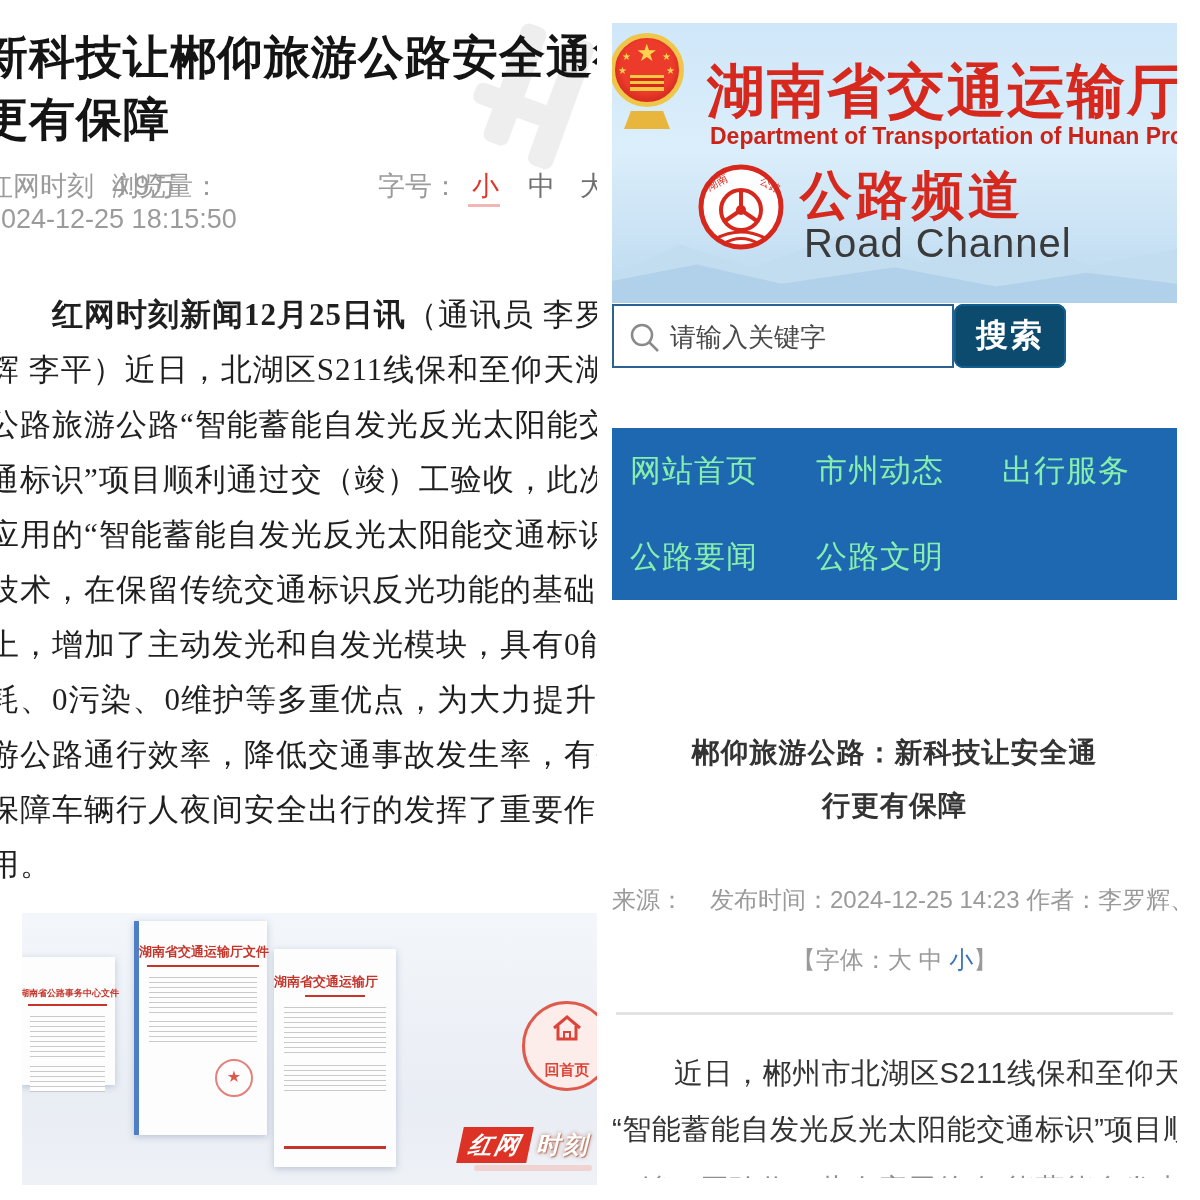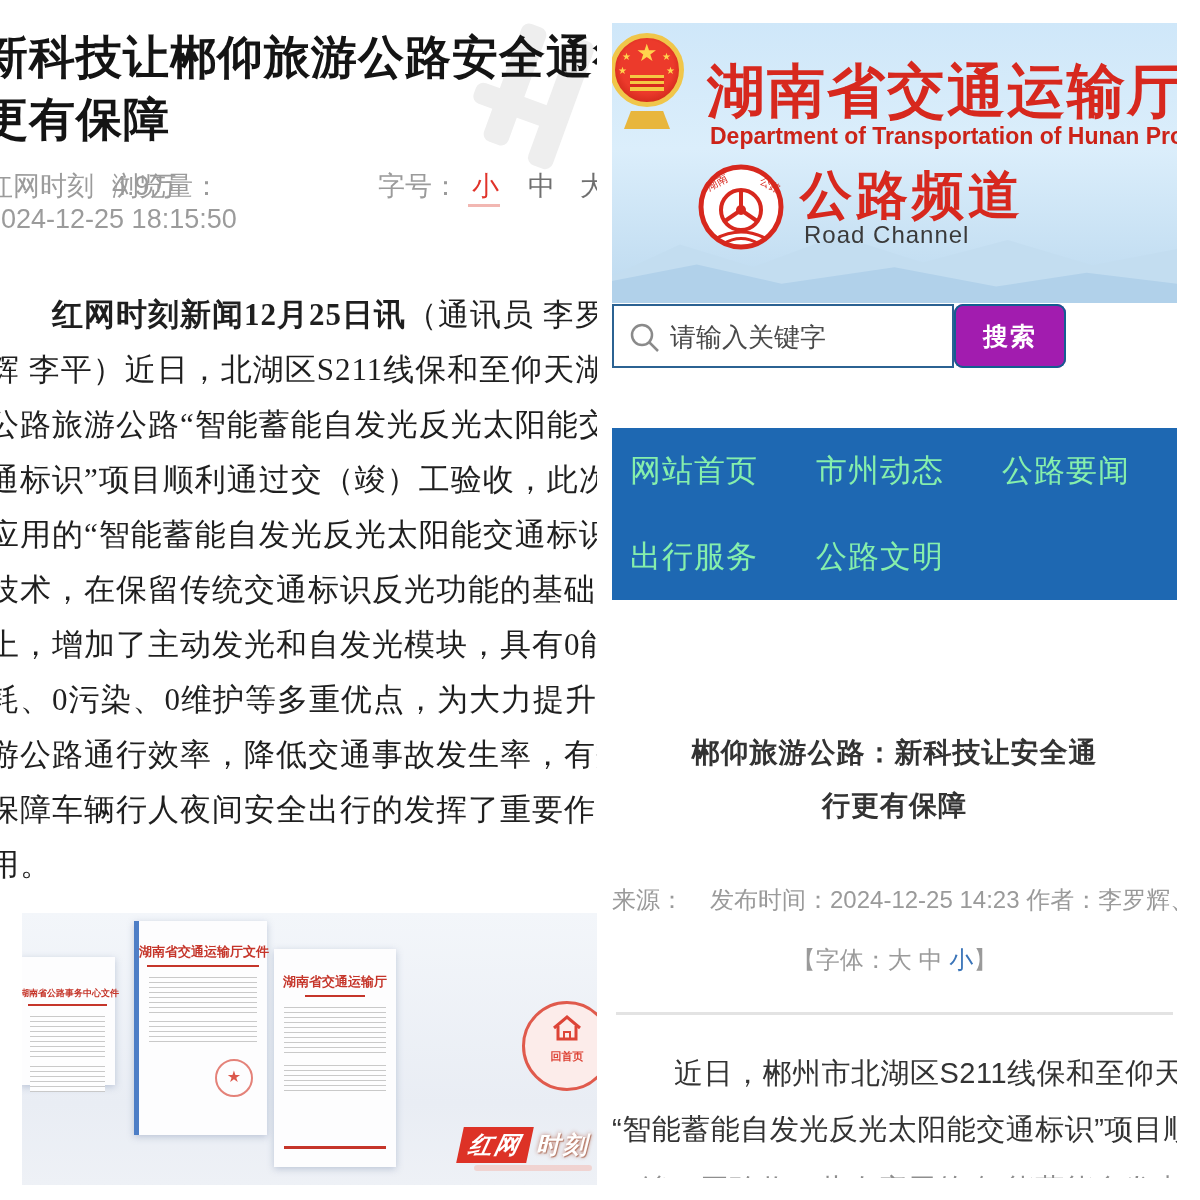--- a/index.html
+++ b/index.html
@@ -24,38 +24,38 @@
   .fs-large{left:580px;color:#6f6f6f;}
   .lp-time{position:absolute;left:-14px;top:204px;font-size:27px;color:#9b9b9b;white-space:nowrap;}
   .lp-body{position:absolute;left:-12px;top:272px;width:640px;
            font-family:"Liberation Serif",serif;font-size:31px;color:#1f1f1f;}
   .lp-line{position:absolute;left:0;white-space:nowrap;letter-spacing:1px;}
   .lp-line b{font-weight:bold;}
   
   .article-img{position:absolute;left:22px;top:913px;width:575px;height:272px;overflow:hidden;
                background:linear-gradient(180deg,#f3f6fa 0%,#e9edf4 70%,#eef1f6 100%);}
   .doc{position:absolute;background:#fdfdfe;box-shadow:0 2px 7px rgba(110,130,165,.38);}
-  .doc .dt{color:#c5352a;font-weight:bold;text-align:center;white-space:nowrap;}
+  .doc .dt{color:#c5352a;font-weight:bold;text-align:left;white-space:nowrap;}
   .doc .rl{height:2px;background:#c5352a;margin:4px 8px 6px 8px;}
   .tl{margin:4px 10px;height:46px;background:repeating-linear-gradient(#fdfdfe 0 4px,#c9c9c9 4px 5px);}
   .doc1{left:-2px;top:44px;width:95px;height:128px;}
   .doc1 .dt{font-size:9px;margin-top:30px;}
   .doc2{left:112px;top:8px;width:128px;height:214px;border-left:5px solid #4d7ec6;}
   .doc2 .dt{font-size:13px;margin-top:22px;}
   .doc3{left:252px;top:36px;width:122px;height:218px;}
   .doc3 .dt{font-size:13px;margin-top:24px;}
   .doc3 .bottom-rule{position:absolute;left:10px;right:10px;bottom:18px;height:3px;background:#c5352a;}
   .doc4{left:384px;top:46px;width:100px;height:180px;border-left:4px solid #6b93cf;}
   .doc4 .dt{color:#5a4a3a;font-size:8px;margin-top:16px;}
   .hl{margin:3px 8px;height:26px;background:#f6e483 repeating-linear-gradient(rgba(0,0,0,0) 0 4px,rgba(150,120,40,.45) 4px 5px);}
   .seal{position:absolute;right:14px;bottom:38px;width:34px;height:34px;border:2px solid rgba(214,60,45,.75);
         border-radius:50%;color:#d63c2d;font-size:16px;text-align:center;line-height:32px;opacity:.85;}
   .home-badge{position:absolute;left:500px;top:88px;width:84px;height:84px;border-radius:50%;
               background:#fcecea;border:3px solid #e05a4c;text-align:center;}
-  .home-badge .hb-txt{color:#dd4437;font-size:11px;font-weight:bold;display:block;margin-top:2px;}
+  .home-badge .hb-txt{color:#dd4437;font-size:15px;font-weight:bold;display:block;margin-top:14px;}
   .rednet-logo{position:absolute;left:438px;top:214px;display:flex;align-items:center;}
   .rn1{background:#dd3226;color:#fff;font-weight:bold;font-style:italic;font-size:24px;
        padding:2px 9px;transform:skew(-12deg);letter-spacing:2px;}
   .rn2{color:#fff;font-weight:bold;font-style:italic;font-size:24px;letter-spacing:3px;margin-left:6px;
        text-shadow:0 0 4px rgba(190,120,100,.95),1px 1px 1px rgba(170,110,90,.9);}
   .rn-sub{position:absolute;left:452px;top:252px;width:118px;height:6px;background:#f0cac4;opacity:.75;border-radius:3px;}
   
   .right-page{position:absolute;left:612px;top:0;width:565px;height:1200px;overflow:hidden;background:#fff;}
   .banner{position:absolute;left:0;top:23px;width:565px;height:280px;overflow:hidden;
           background:linear-gradient(180deg,#cfe7f9 0%,#dbeefb 45%,#bcd9ef 100%);}
@@ -71,29 +71,29 @@
   .emb-gate{position:absolute;left:20px;top:46px;width:34px;height:16px;
             background:linear-gradient(#f5c843 0 3px,#d8281e 3px 6px,#f5c843 6px 9px,#d8281e 9px 12px,#f5c843 12px 16px);}
   .emb-base{position:absolute;left:14px;top:82px;width:46px;height:18px;background:#e8b63d;
             clip-path:polygon(15% 0,85% 0,100% 100%,0 100%);}
   .org-cn{position:absolute;left:95px;top:30px;color:#d7281e;font-size:58px;font-weight:bold;
           letter-spacing:2px;white-space:nowrap;}
   .org-en{position:absolute;left:98px;top:100px;color:#cc2318;font-size:23px;font-weight:bold;white-space:nowrap;}
   .rc-logo{position:absolute;left:85px;top:140px;width:88px;height:88px;}
   .channel-cn{position:absolute;left:188px;top:138px;color:#d7281e;font-size:52px;font-weight:bold;
               letter-spacing:4px;white-space:nowrap;}
-  .channel-en{position:absolute;left:192px;top:198px;color:#3a3a3a;font-size:24px;white-space:nowrap;letter-spacing:1px;}
+  .channel-en{position:absolute;left:192px;top:198px;color:#3a3a3a;font-size:40px;white-space:nowrap;letter-spacing:1px;}
   .search-row{position:absolute;left:0;top:304px;width:448px;height:64px;display:flex;}
   .search-box{position:relative;flex:1;height:64px;box-sizing:border-box;border:2px solid #2b6292;background:#fff;}
   .search-box input{position:absolute;left:54px;top:0;width:330px;height:60px;border:none;outline:none;
                     font-size:26px;color:#333;font-family:"Liberation Sans",sans-serif;background:transparent;}
   .search-box input::placeholder{color:#4a4a4a;opacity:1;}
   .mag{position:absolute;left:14px;top:15px;}
-  .search-btn{position:relative;width:112px;height:64px;margin-right:-6px;background:#a21caf;border:none;
-              border-radius:9px;color:#fff;font-size:25px;font-weight:bold;letter-spacing:2px;
+  .search-btn{position:relative;width:112px;height:64px;margin-right:-6px;background:#0c4a6e;border:none;
+              border-radius:9px;color:#fff;font-size:32px;font-weight:bold;letter-spacing:2px;
               font-family:"Liberation Sans",sans-serif;box-shadow:inset 0 0 0 2px #135e90;}
   .nav{position:absolute;left:0;top:428px;width:565px;height:172px;background:#1e68b2;
        display:grid;grid-template-columns:186px 186px 1fr;grid-auto-rows:86px;align-items:center;}
   .nav-item{padding-left:18px;color:#86efac;font-size:31px;letter-spacing:1px;white-space:nowrap;}
   .crumb{position:absolute;left:18px;top:632px;display:flex;align-items:center;color:#8f8f8f;font-size:26px;}
   .crumb svg{margin-right:10px;}
   .rp-title{position:absolute;left:0;top:726px;width:565px;text-align:center;color:#333;
             font-size:28px;font-weight:bold;line-height:53px;letter-spacing:1px;}
   .rp-meta{position:absolute;left:0;top:884px;width:565px;text-align:center;color:#9a9a9a;
            font-size:24px;white-space:nowrap;}
@@ -233,22 +233,22 @@
           <line x1="21" y1="21" x2="30" y2="30" stroke="#8a8a8a" stroke-width="2.5"></line>
         </svg>
         <input type="text" placeholder="请输入关键字" style="">
       </div>
       <button class="search-btn">搜索</button>
     </div>
 
     <div class="nav">
       <div class="nav-item">网站首页</div>
       <div class="nav-item">市州动态</div>
+      <div class="nav-item">出行服务</div>
       <div class="nav-item">公路要闻</div>
-      <div class="nav-item">出行服务</div>
       <div class="nav-item">公路文明</div>
     </div>
 
 
     <div class="rp-title">
       <div>郴仰旅游公路：新科技让安全通</div>
       <div>行更有保障</div>
     </div>
 
     <div class="rp-meta">

